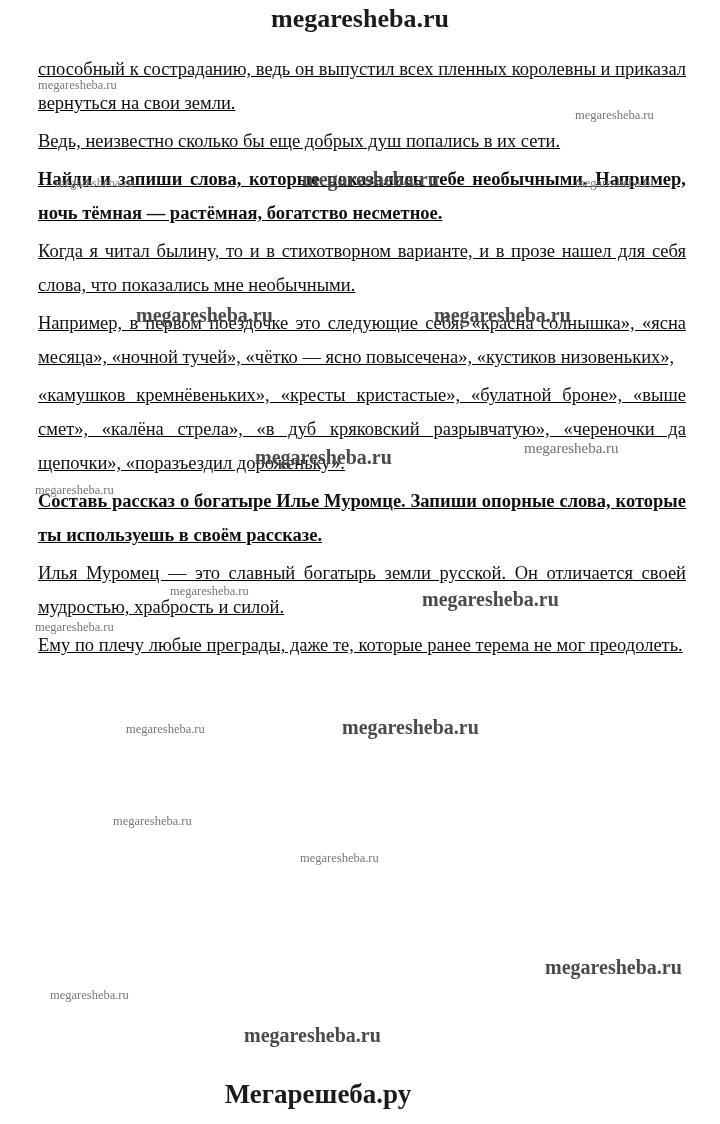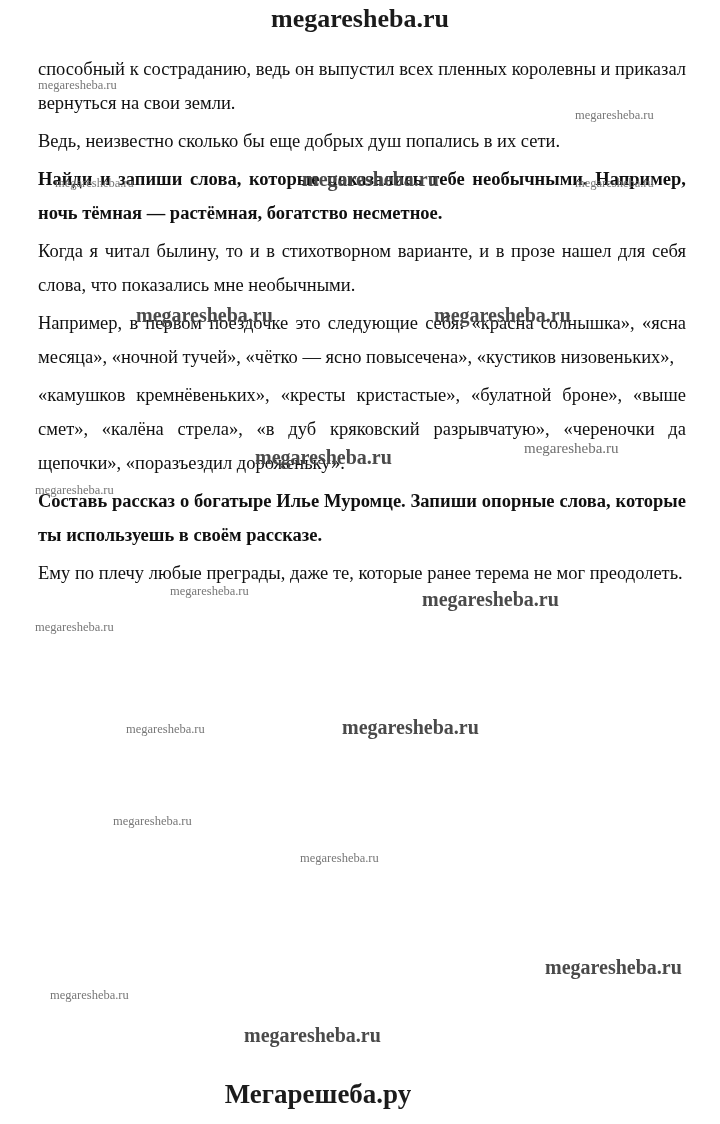--- a/index.html
+++ b/index.html
@@ -42,20 +42,21 @@
     font-family: "Liberation Serif", serif;
     font-weight: bold;
     font-size: 27px;
     color: #1b1b1b;
   }
   .content {
     position: absolute;
     top: 52px;
     left: 38px;
     width: 648px;
+    text-decoration: underline;
   }
   .para {
     font-size: 18.5px;
     line-height: 34px;
     text-align: justify;
     text-align-last: left;
     margin: 0 0 4px 0;
     color: #101010;
   }
   .para.bold {
@@ -94,20 +95,21 @@
   <div class="header-title">megaresheba.ru</div>
 
   <div class="content">
     <p class="para">способный к состраданию, ведь он выпустил всех пленных королевны и приказал вернуться на свои земли.</p>
     <p class="para nojust">Ведь, неизвестно сколько бы еще добрых душ попались в их сети.</p>
     <p class="para bold">Найди и запиши слова, которые показались тебе необычными. Например, ночь тёмная — растёмная, богатство несметное.</p>
     <p class="para">Когда я читал былину, то и в стихотворном варианте, и в прозе нашел для себя слова, что показались мне необычными.</p>
     <p class="para">Например, в первом поездочке это следующие себя: «красна солнышка», «ясна месяца», «ночной тучей», «чётко — ясно повысечена», «кустиков низовеньких»,</p>
     <p class="para">«камушков кремнёвеньких», «кресты кристастые», «булатной броне», «выше смет», «калёна стрела», «в дуб кряковский разрывчатую», «череночки да щепочки», «поразъездил дороженьку».</p>
     <p class="para bold">Составь рассказ о богатыре Илье Муромце. Запиши опорные слова, которые ты используешь в своём рассказе.</p>
+    <p class="para">Илья Муромец — это славный богатырь земли русской. Он отличается своей мудростью, храбрость и силой.</p>
     <p class="para nojust">Ему по плечу любые преграды, даже те, которые ранее терема не мог преодолеть.</p>
   </div>
 
   <div class="footer-title">Мегарешеба.ру</div>
 
   <div id="watermark-layer">
       <div class="wm small" style="left: 38px; top: 78px;">megaresheba.ru</div>
       <div class="wm small" style="left: 575px; top: 108px;">megaresheba.ru</div>
       <div class="wm small" style="left: 55px; top: 176px;">megaresheba.ru</div>
       <div class="wm big" style="left: 302px; top: 168px;">megaresheba.ru</div>

